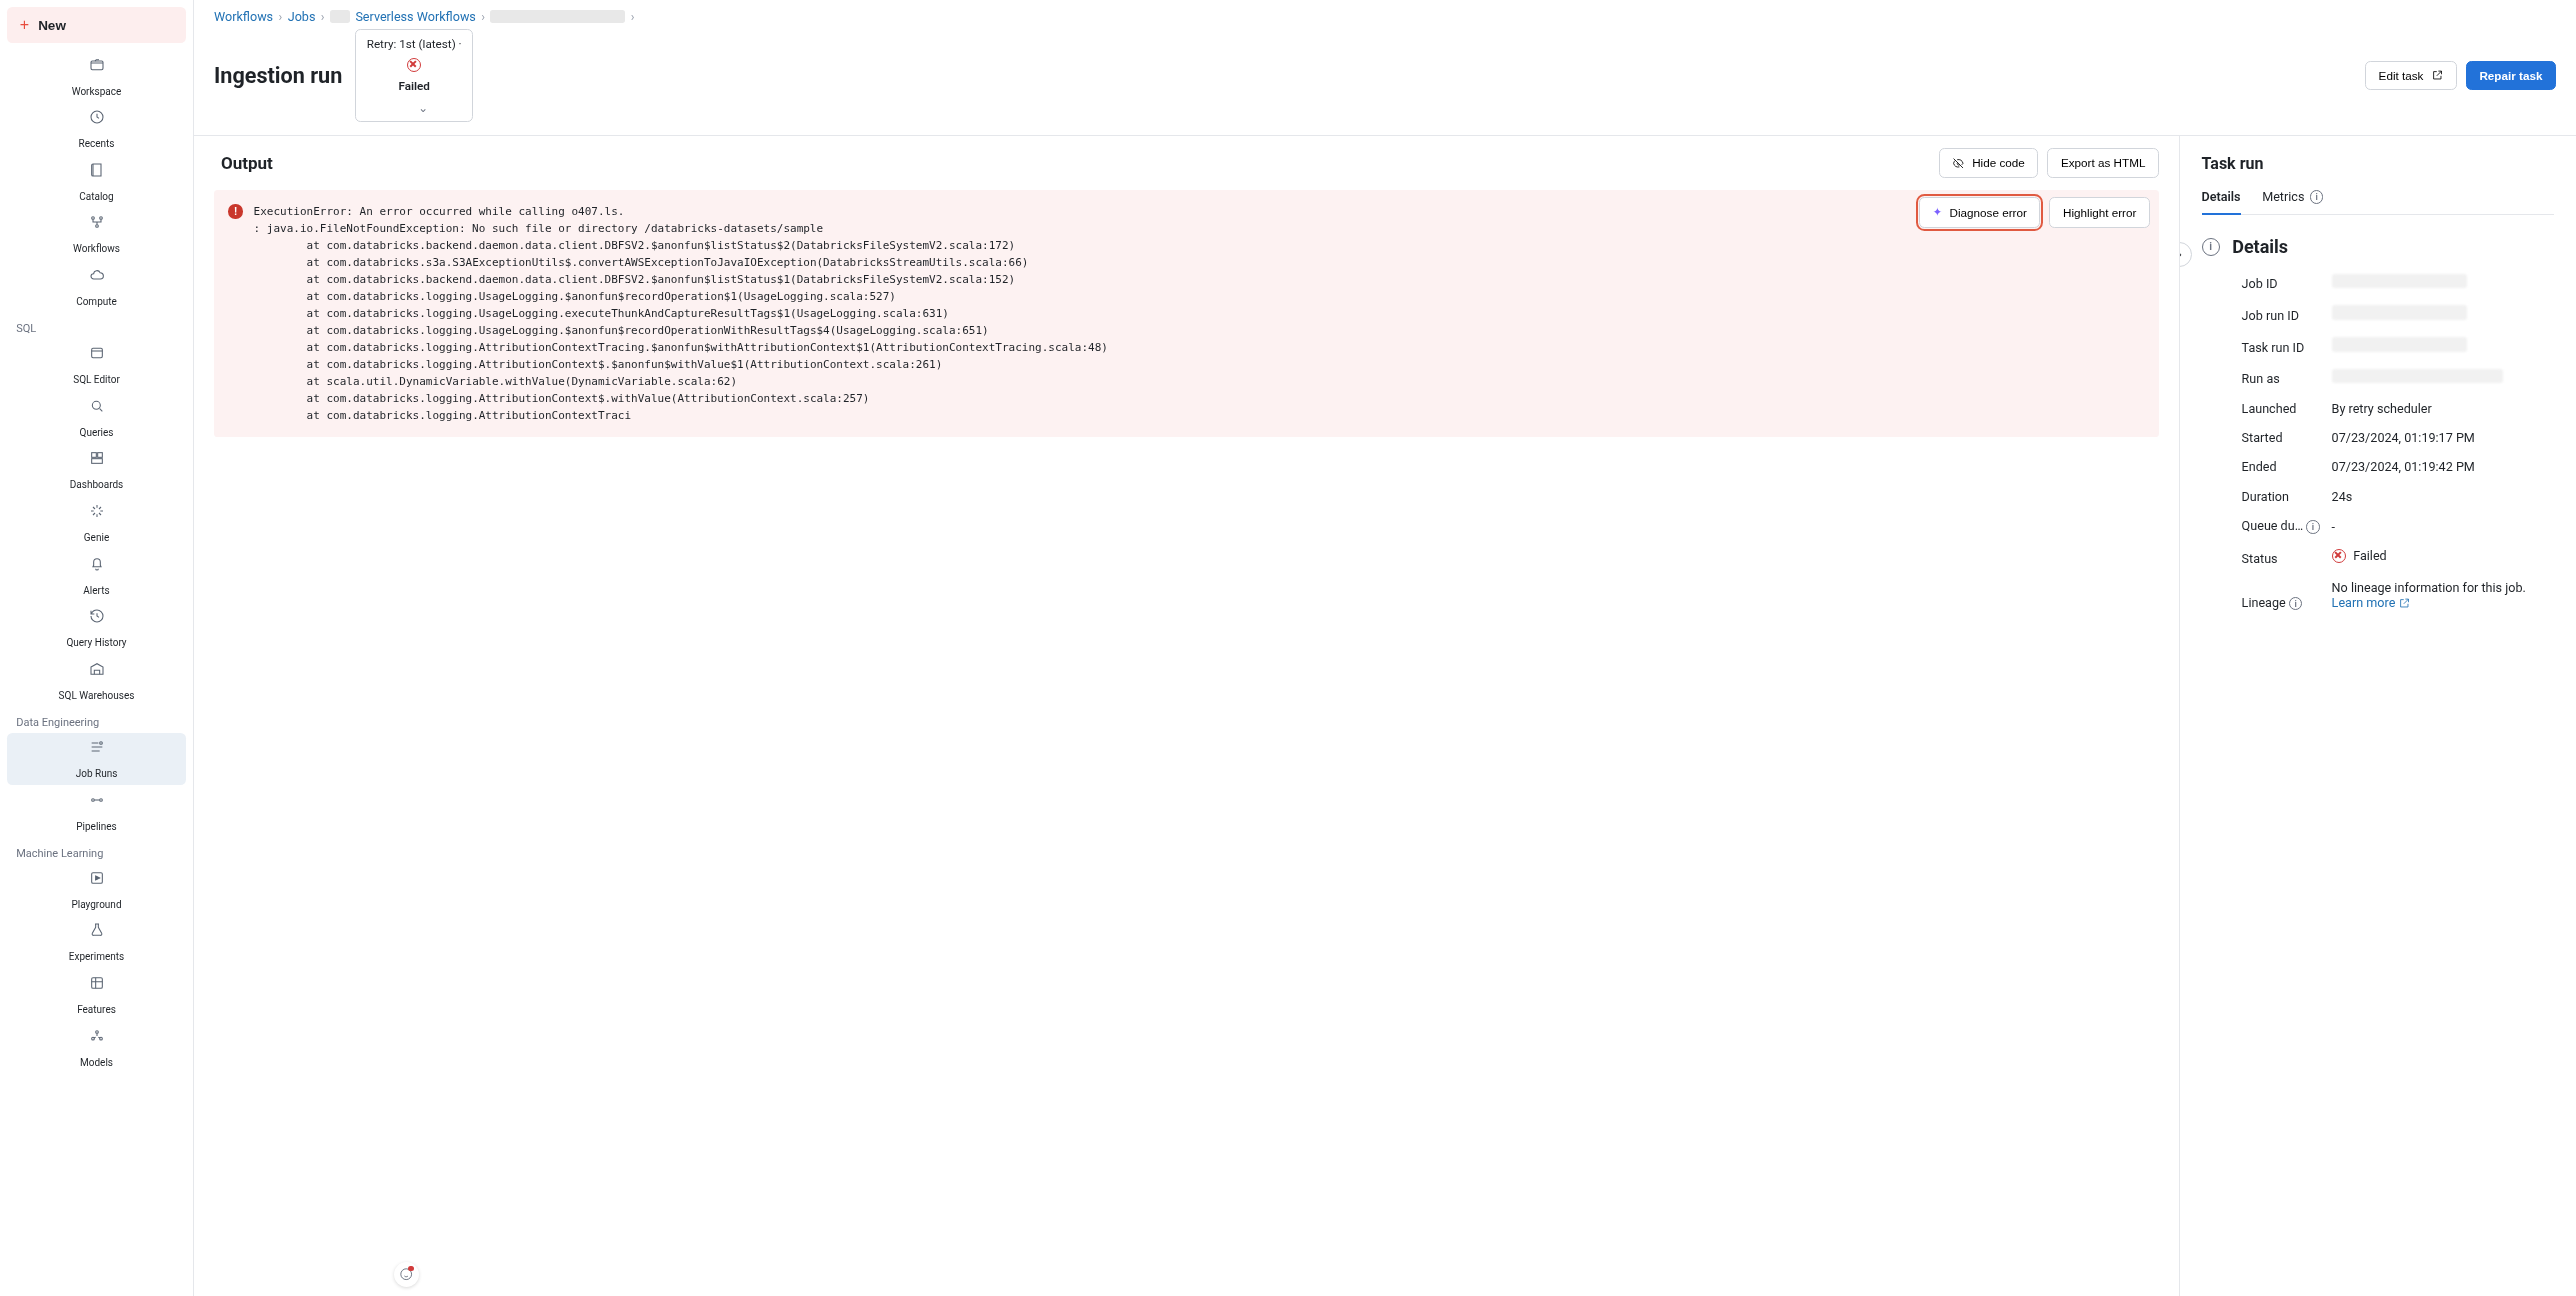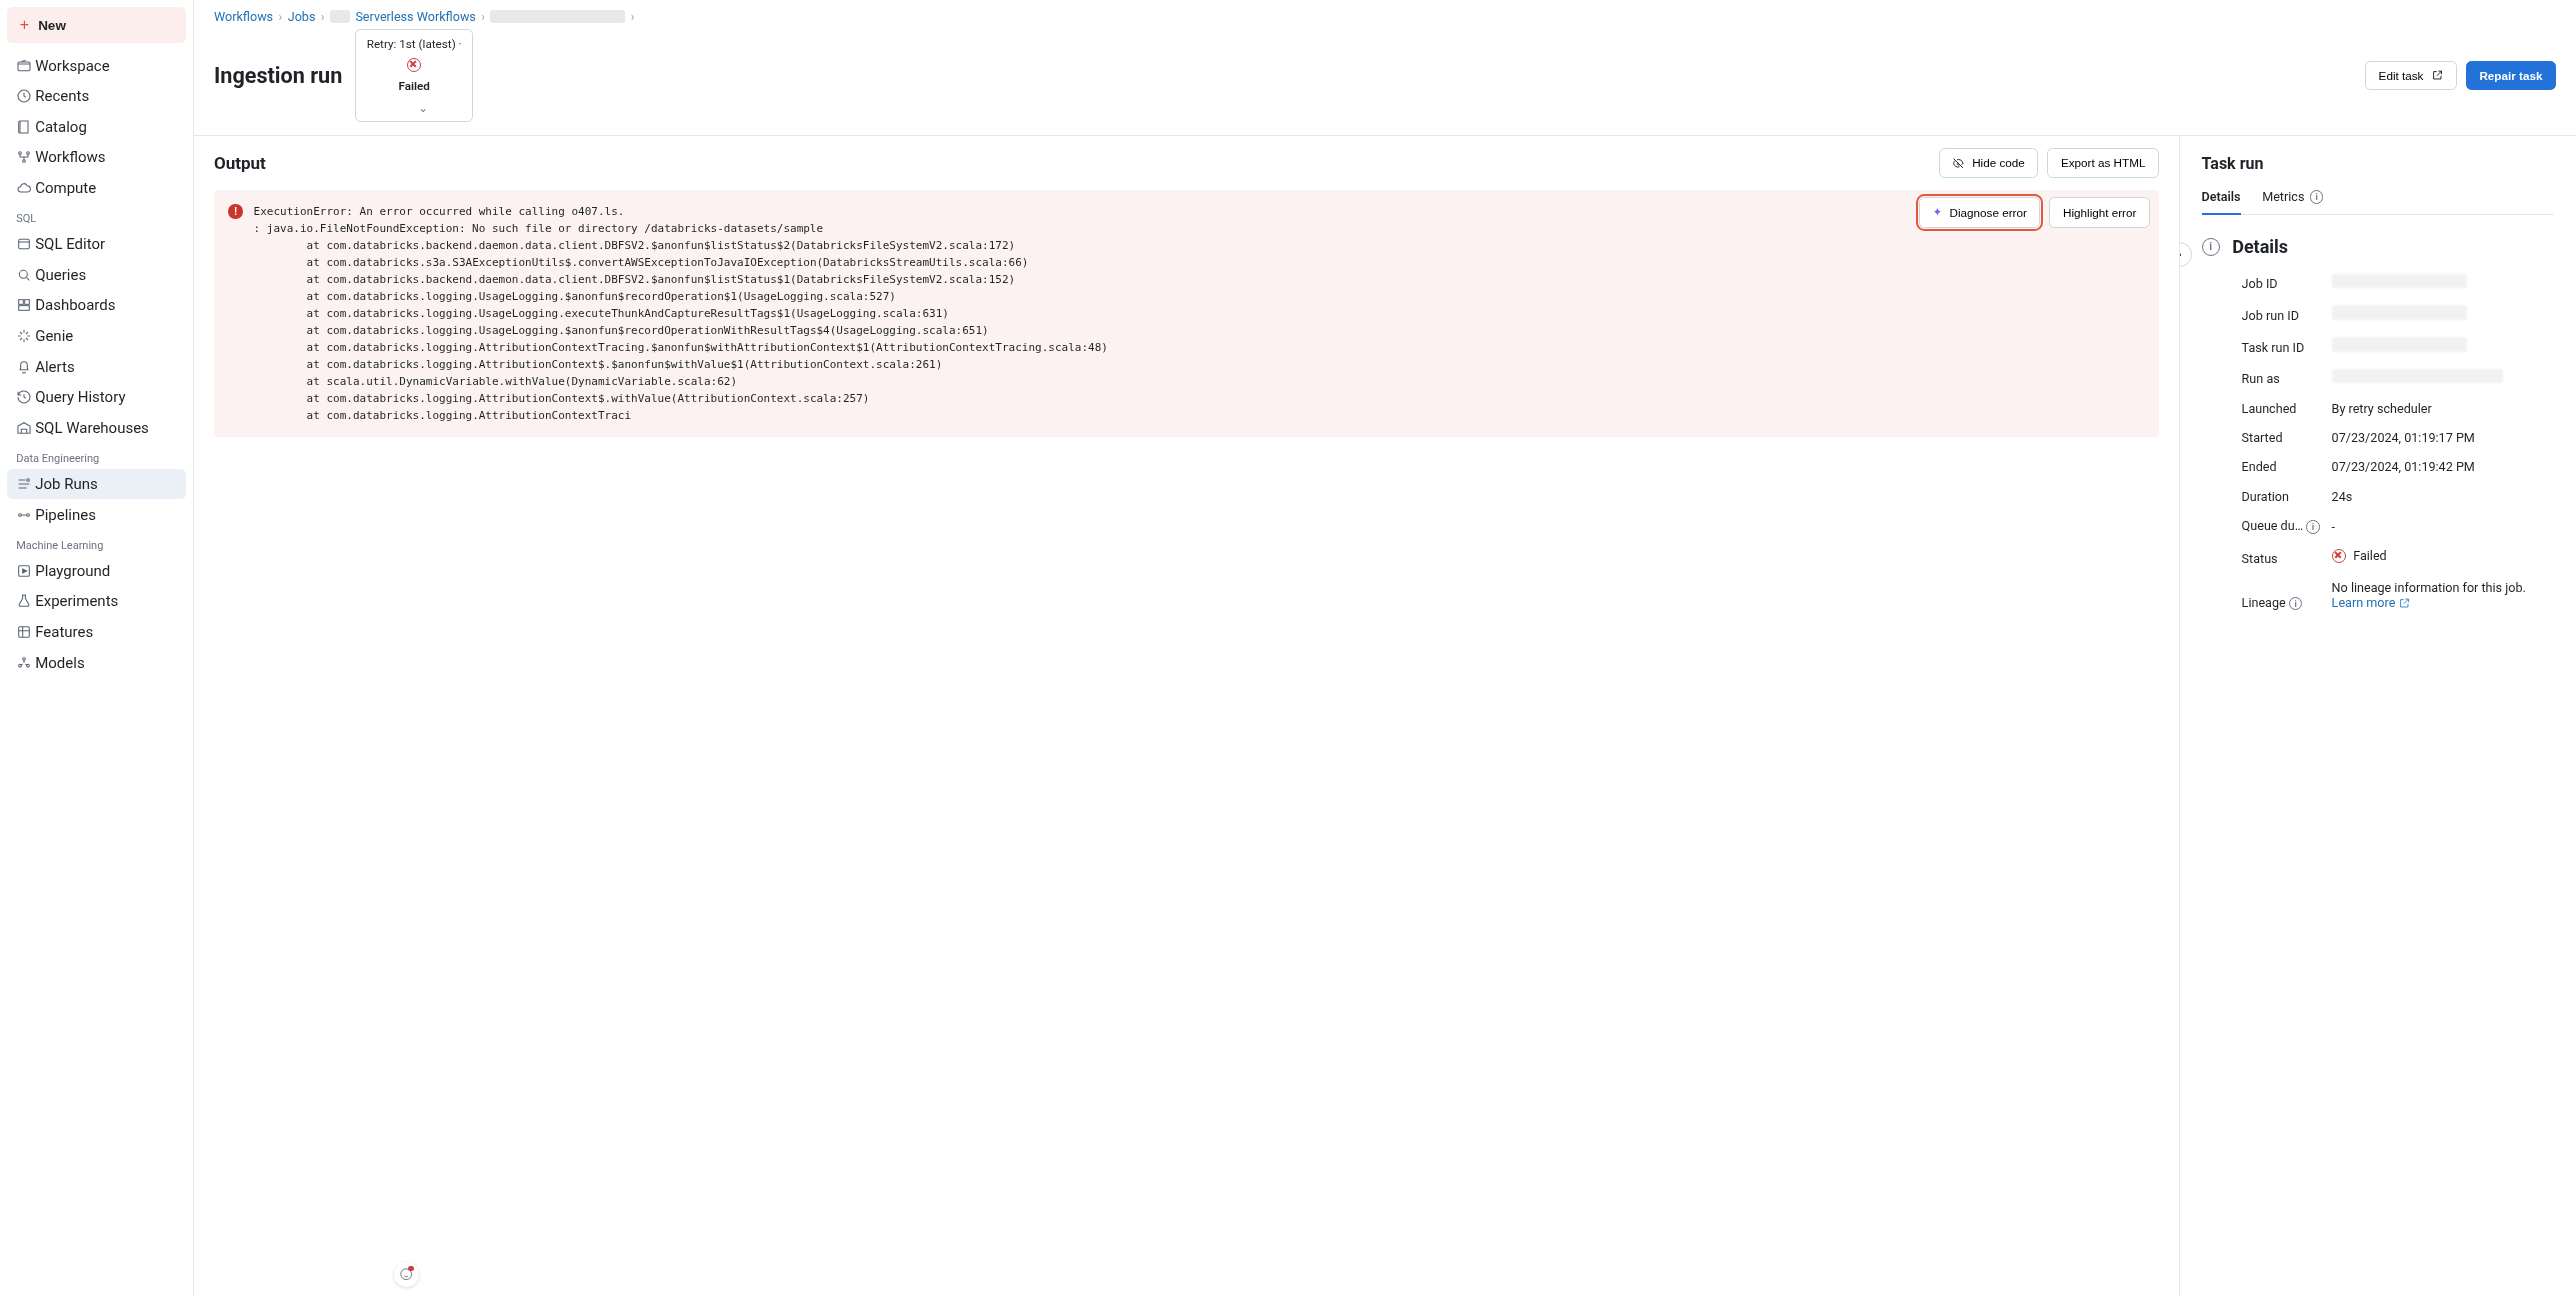--- a/index.html
+++ b/index.html
@@ -2,21 +2,21 @@
 <html style="font-size:14.4px"><head>
 <meta charset="utf-8">
 <style>
   * { box-sizing: border-box; margin: 0; padding: 0; }
   body { font-family: -apple-system, BlinkMacSystemFont, "Segoe UI", Roboto, sans-serif; font-size: 11.7px; color: #1f2328; background: #fff; display: flex; height: 100vh; overflow: hidden; }
 
   
   .sidebar { width: 194px; border-right: 0.9px solid #e5e7eb; display: flex; flex-direction: column; padding: 7.2px; overflow-y: auto; }
   .new-btn { display: flex; align-items: center; gap: 9px; background: #fdeeee; color: #1f2328; border: none; border-radius: 5.4px; padding: 9px 12.6px; font-size: 13.5px; font-weight: 600; cursor: pointer; margin-bottom: 7.2px; }
   .new-btn .plus { color: #e84c3d; font-size: 16px; font-weight: 400; }
-  .nav-item { display: flex; align-items: center; gap: 3px; padding: 6.3px 9px; border-radius: 5.4px; cursor: pointer; font-size: 15px; color: #1f2328; }
+  .nav-item { display: flex; align-items: center; gap: 13px; padding: 6.3px 9px; border-radius: 5.4px; cursor: pointer; font-size: 10px; color: #1f2328; flex-direction: column; }
   .nav-item.active { background: #eaf0f6; }
   .nav-icon { width: 16px; height: 16px; display: inline-flex; align-items: center; justify-content: center; color: #5a6472; }
   .nav-icon svg { width: 16px; height: 16px; stroke: currentColor; fill: none; stroke-width: 1.6; }
   .section-label { font-size: 11px; color: #6b7280; padding: 9px 9px 3.6px; }
 
   
   .main { flex: 1; display: flex; flex-direction: column; overflow: hidden; position: relative; }
   .topbar { padding: 9px 20px 12.6px; border-bottom: 0.9px solid #e5e7eb; }
   .breadcrumbs { display: flex; align-items: center; gap: 5.4px; font-size: 12.6px; }
   .breadcrumbs a { color: #2272b4; text-decoration: none; }
@@ -32,21 +32,21 @@
   .caret-down { margin-left: 18px; color: #6b7280; }
   .top-actions { margin-left: auto; display: flex; gap: 9px; }
   .btn { border: 0.9px solid #d1d5db; background: #fff; border-radius: 5.4px; padding: 7.2px 12.6px; font-size: 11.7px; cursor: pointer; display: inline-flex; align-items: center; gap: 7.2px; }
   .btn-primary { background: #2272d9; color: #fff; border-color: #2272d9; font-weight: 600; }
   .ext-icon { width: 12.6px; height: 12.6px; stroke: currentColor; fill: none; stroke-width: 1.6; }
 
   .content-row { flex: 1; display: flex; overflow: hidden; position: relative; }
 
   .output-pane { flex: 1; display: flex; flex-direction: column; border-right: 0.9px solid #e5e7eb; overflow: hidden; }
   .output-header { display: flex; align-items: center; padding: 12.6px 20px; gap: 9px; }
-  .output-title { font-size: 17px; font-weight: 700; }
+  .output-title { font-size: 17px; font-weight: 700; margin-left: 7px; }
   .output-actions { margin-left: auto; display: flex; gap: 9px; }
   .output-body { flex: 1; overflow: auto; padding: 0 20px 20px; }
   .error-card { background: #fdf2f2; border-radius: 3.6px; padding: 12.6px 14.4px; position: relative; display: flex; gap: 10.8px; }
   .error-badge { width: 14.4px; height: 14.4px; border-radius: 50%; background: #c9372c; color: #fff; font-size: 10px; font-weight: 700; display: flex; align-items: center; justify-content: center; flex-shrink: 0; margin-top: 1.8px; }
   .error-text { font-family: ui-monospace, SFMono-Regular, Menlo, Consolas, monospace; font-size: 11px; line-height: 1.55; white-space: pre-wrap; word-break: break-all; color: #1f2328; flex: 1; min-width: 0; }
   .error-btns { position: absolute; top: 7.2px; right: 9px; display: flex; gap: 9px; }
   .diag-highlight { outline: 2.7px solid #e05a41; outline-offset: 1.8px; border-radius: 5.4px; }
 
   .panel-toggle { position: absolute; top: 106px; left: -12.6px; width: 25px; height: 25px; border-radius: 50%; background: #fff; border: 0.9px solid #d1d5db; display: flex; align-items: center; justify-content: center; cursor: pointer; z-index: 5; }
 

